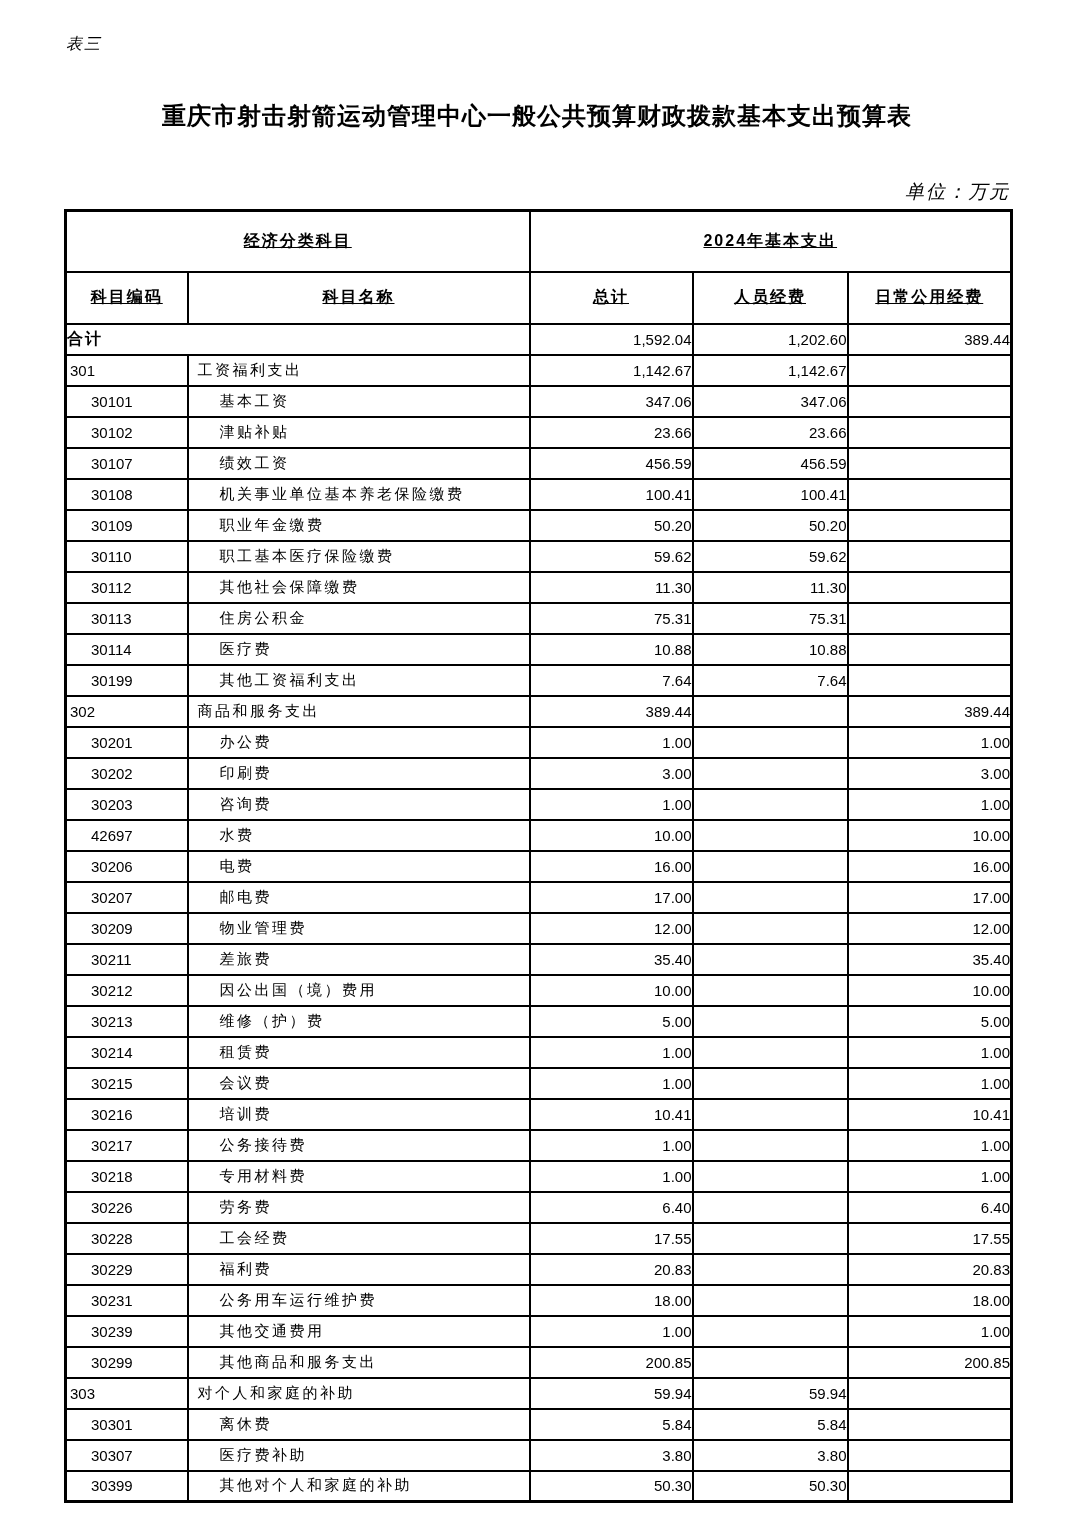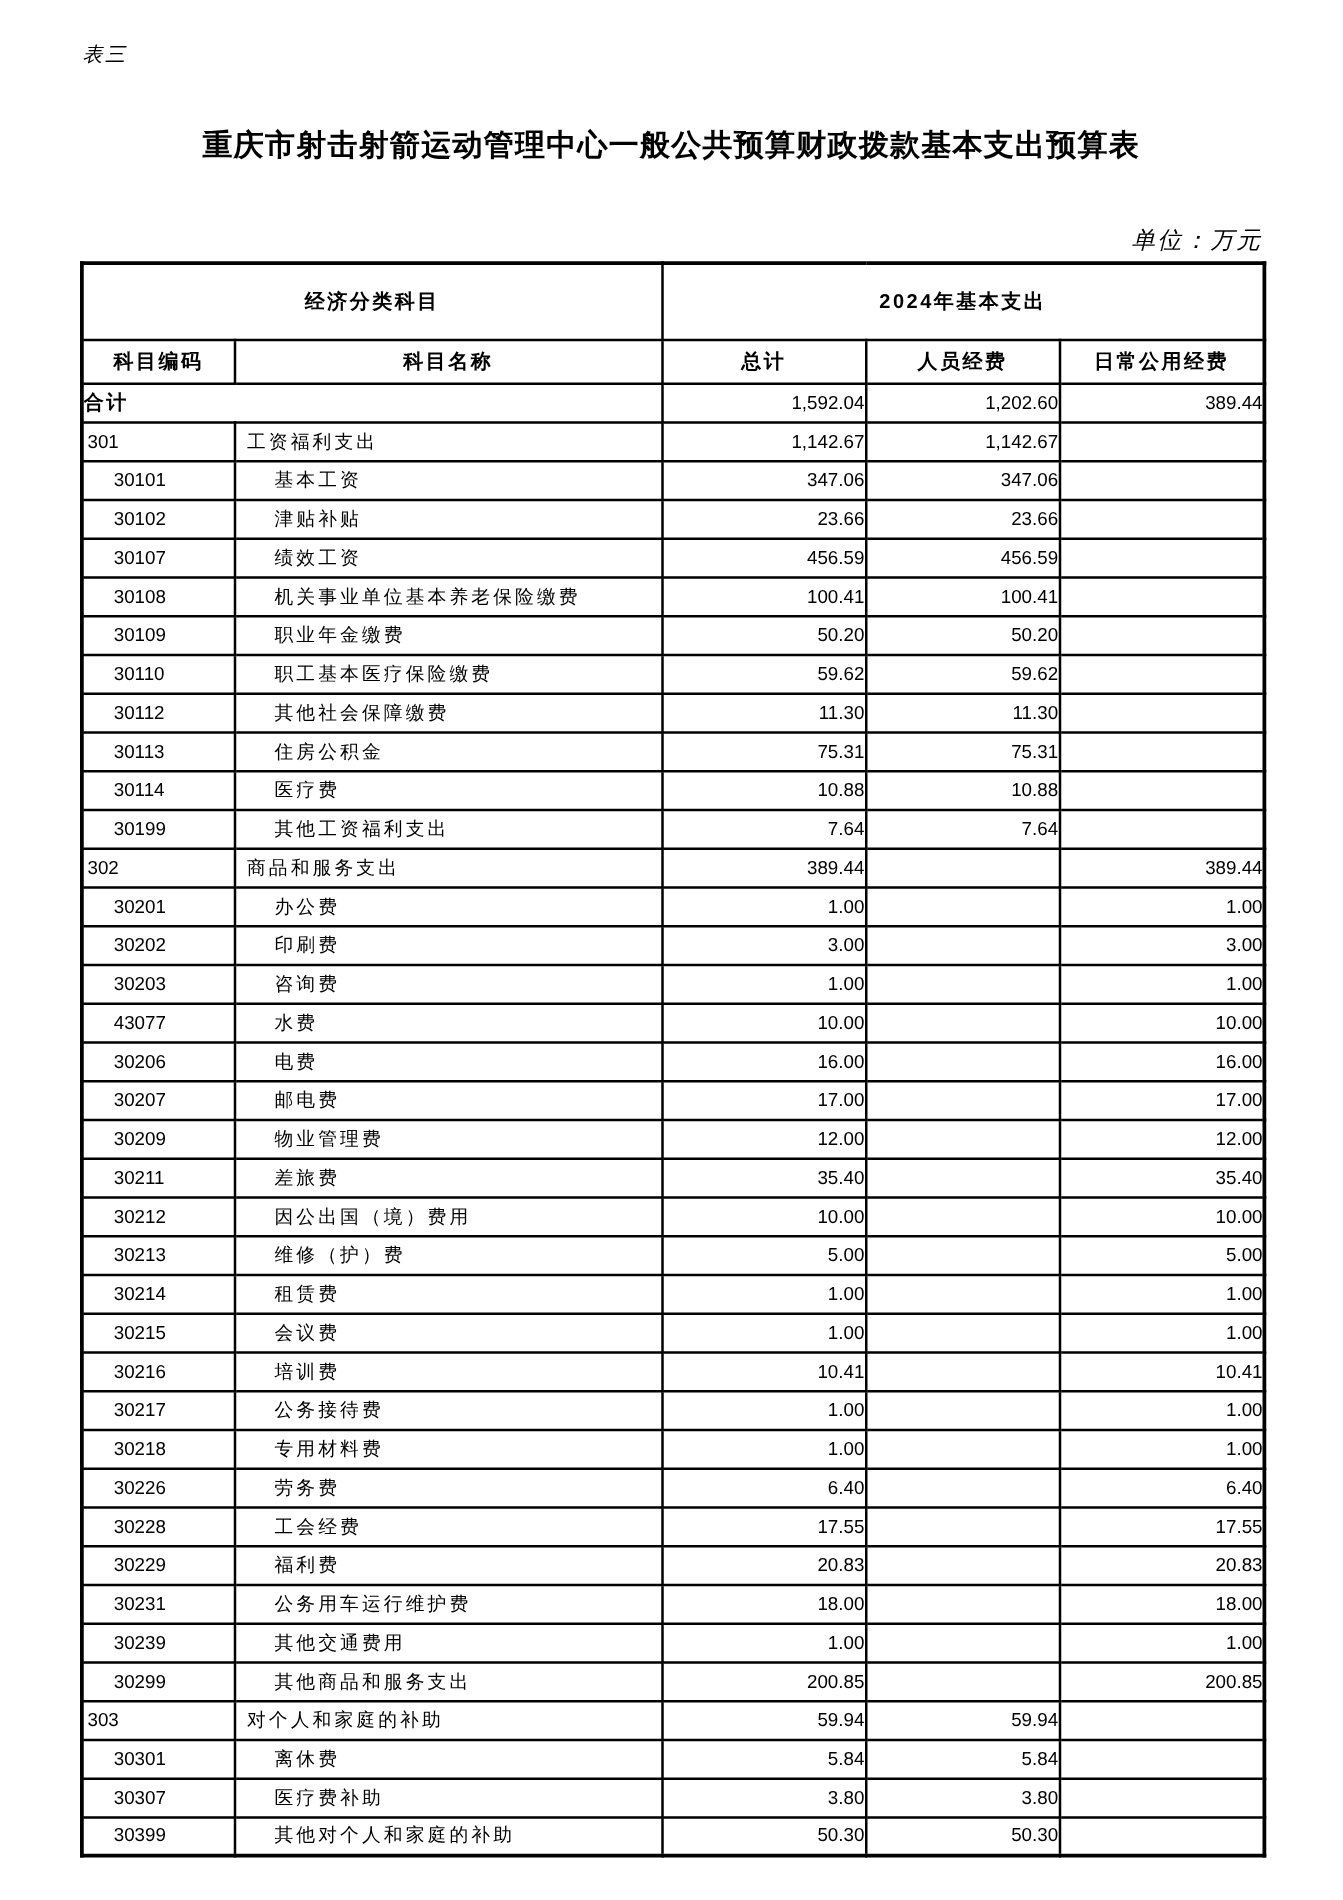--- a/index.html
+++ b/index.html
@@ -51,29 +51,30 @@
     table-layout: fixed;
     border: 3px solid #000;
   }
   table.budget td, table.budget th {
     border: 2px solid #000;
     padding: 0;
     overflow: hidden;
     white-space: nowrap;
   }
   tr.hrow1 { height: 61px; }
-  tr.hrow2 { height: 35px; }
+  tr.hrow2 { height: 52px; }
   tr.drow  { height: 31px; }
   .hdr {
     font-family: "Liberation Sans", sans-serif;
     font-weight: bold;
     font-size: 16px;
     text-align: center;
     vertical-align: middle;
     letter-spacing: 2px;
+    text-decoration: underline;
   }
   td.code {
     font-family: "Liberation Sans", sans-serif;
     font-size: 15px;
     text-align: left;
     vertical-align: middle;
   }
   td.name {
     font-family: "Liberation Serif", serif;
     font-size: 15px;
@@ -236,21 +237,21 @@
       <td class="num">3.00</td>
     </tr>
         <tr class="drow level-2">
       <td class="code">30203</td>
       <td class="name">咨询费</td>
       <td class="num">1.00</td>
       <td class="num"></td>
       <td class="num">1.00</td>
     </tr>
         <tr class="drow level-2">
-      <td class="code">43077</td>
+      <td class="code">42697</td>
       <td class="name">水费</td>
       <td class="num">10.00</td>
       <td class="num"></td>
       <td class="num">10.00</td>
     </tr>
         <tr class="drow level-2">
       <td class="code">30206</td>
       <td class="name">电费</td>
       <td class="num">16.00</td>
       <td class="num"></td>

